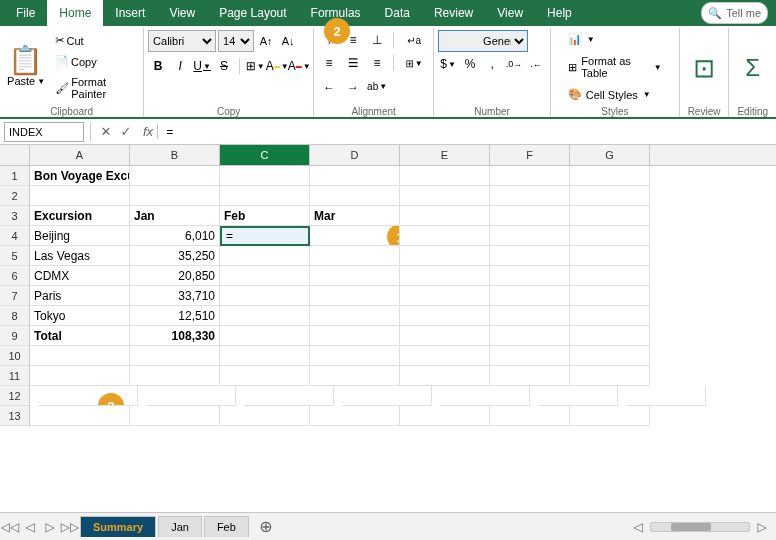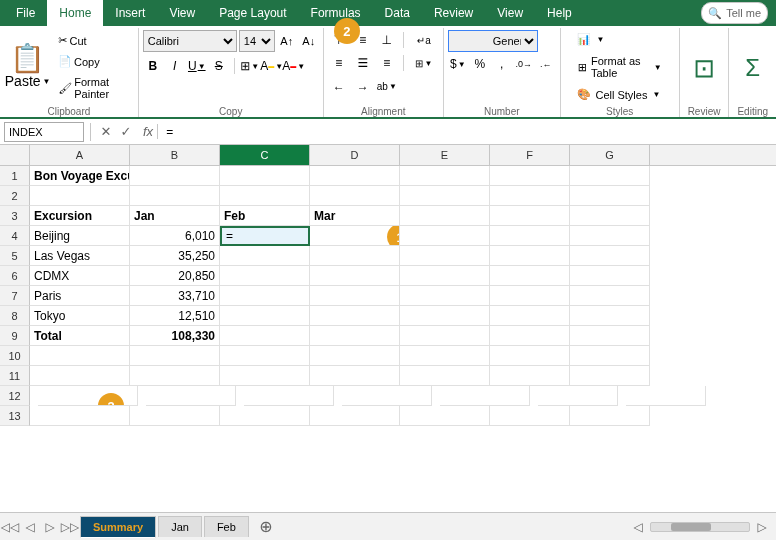--- a/index.html
+++ b/index.html
@@ -4,21 +4,21 @@
   <style>
     * { box-sizing: border-box; margin: 0; padding: 0; }
     body { font-family: 'Segoe UI', Arial, sans-serif; font-size: 12px; background: #fff; overflow: hidden; width: 776px; height: 540px; }
     .ribbon-tabs { display: flex; background: #217346; padding: 0 4px; }
     .ribbon-tab { color: #fff; padding: 6px 12px; font-size: 12px; cursor: pointer; }
     .ribbon-tab.active { background: #fff; color: #217346; }
     .btn-small { padding: 2px 4px; cursor: pointer; border: 1px solid transparent; font-size: 11px; display: flex; align-items: center; gap: 2px; }
 
     
     .font-row { display: flex; align-items: center; gap: 2px; margin-bottom: 2px; }
-    .font-select { width: 94px; height: 22px; font-size: 11px; border: 1px solid #aaa; }
+    .font-select { width: 68px; height: 22px; font-size: 11px; border: 1px solid #aaa; }
     .font-size-select { width: 36px; height: 22px; font-size: 11px; border: 1px solid #aaa; }
     .font-btn { width: 20px; height: 20px; display: flex; align-items: center; justify-content: center; cursor: pointer; border: 1px solid transparent; font-size: 12px; }
     .font-btn.bold { font-weight: bold; }
     .font-btn.italic { font-style: italic; }
     .font-btn.underline { text-decoration: underline; }
 
     
     .align-btn { width: 22px; height: 20px; display: flex; align-items: center; justify-content: center; cursor: pointer; border: 1px solid transparent; font-size: 12px; }
 
     
@@ -105,21 +105,21 @@
     </div>
   </div>
 
   <div class="ribbon-main" style="display:flex; align-items:stretch; padding:2px 0 0; min-height:88px; border-bottom:2px solid #217346;">
 
     <div class="ribbon-section" style="padding:2px 4px 0; align-items:center;">
       <div style="display:flex; align-items:stretch; gap:2px; flex:1;">
         <div class="large-icon-btn" style="flex-direction:column; align-items:center; min-width:44px;">
           <div style="font-size:28px; line-height:1;">📋</div>
           <div style="display:flex; align-items:center; gap:1px;">
-            <span style="font-size:14px;text-align:center;">Paste</span>
+            <span style="font-size:11px;text-align:center;">Paste</span>
             <span class="caret">▼</span>
           </div>
         </div>
         <div style="display:flex; flex-direction:column; gap:2px; justify-content:center;">
           <div class="btn-small">
             <span>✂</span>
             <span>Cut</span>
           </div>
           <div class="btn-small">
             <span>📄</span>

